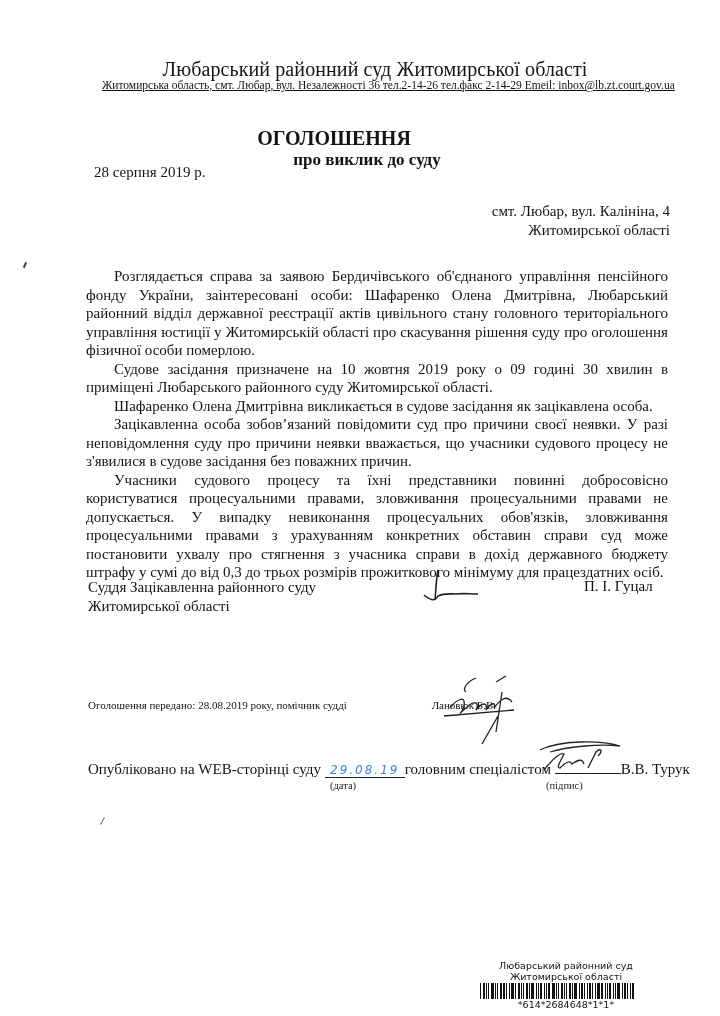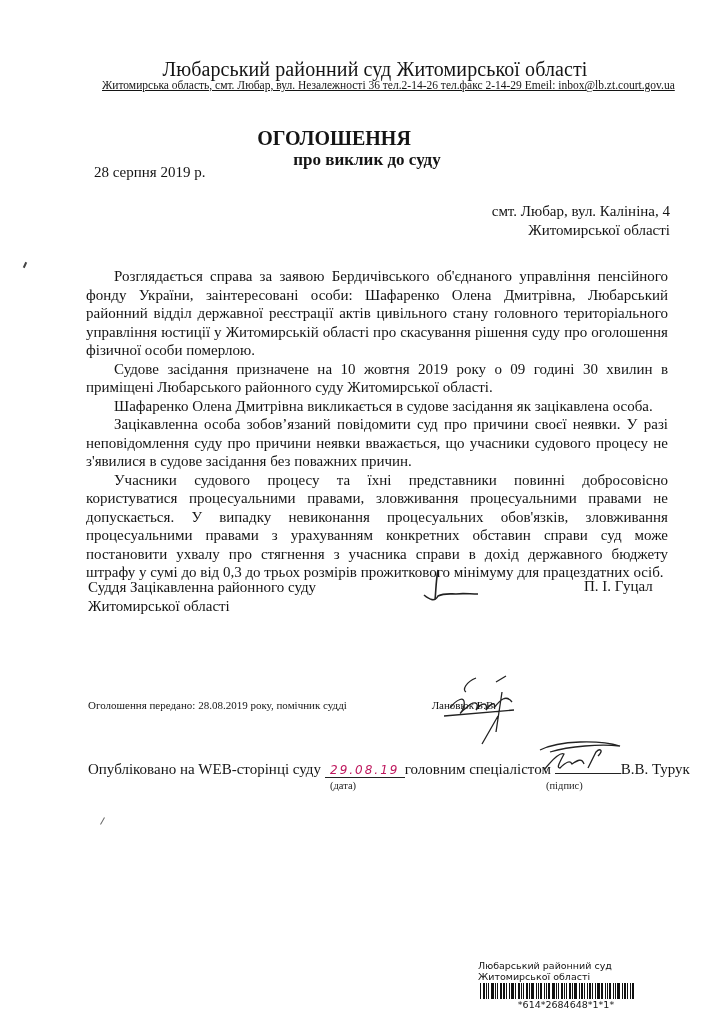--- a/index.html
+++ b/index.html
@@ -20,26 +20,26 @@
   .date { left:94px; top:164px; font-size:15px; }
   .address { right:50px; top:202px; text-align:right; font-size:15px; line-height:19px; }
   .address div { white-space:nowrap;margin-left:8px; }
   .body-text { left:86px; width:582px; top:267px; font-size:15px; line-height:18.5px; }
   .body-text p { margin:0; text-align:justify; text-indent:28px; }
   .sig-block { left:88px; top:578px; font-size:15px; line-height:19px; }
   .judge-name { left:584px; top:578px; font-size:15px; }
   .passed { left:88px; top:699px; font-size:11px; white-space:nowrap; }
   .published { left:88px; top:759px; font-size:15px; white-space:nowrap; }
   .date-hand { display:inline-block; width:80px; border-bottom:1px solid #222; text-align:center;
-    font-family:"DejaVu Sans", sans-serif; font-style:italic; font-size:12px; letter-spacing:2px; color:#be185d; }
+    font-family:"DejaVu Sans", sans-serif; font-style:italic; font-size:12px; letter-spacing:2px; color:#3b82f6; }
   .sig-line { display:inline-block; width:66px; border-bottom:1px solid #222; height:14px; vertical-align:baseline; }
   .caption { font-size:10.5px; color:#222; }
   .cap-date { left:330px; top:780px; }
   .cap-sign { left:546px; top:780px; }
-  .stamp { left:478px; top:960px; width:176px; text-align:left;
+  .stamp { left:478px; top:960px; width:176px; text-align:center;
     font-family:"DejaVu Sans", sans-serif; font-size:9.5px; line-height:11px; color:#111; }
   .barcode { left:480px; top:983px; width:166px; height:16px; display:flex; gap:0; }
   .barcode span { display:block; height:100%; background:#111; }
   .barcode-text { left:478px; top:999px; width:176px; text-align:center; font-family:"DejaVu Sans", sans-serif; font-size:9.5px; }
   svg.sig { position:absolute; overflow:visible; }
 </style>
 </head>
 <body>
 
 <div class="abs court-name">Любарський районний суд Житомирської області</div>

